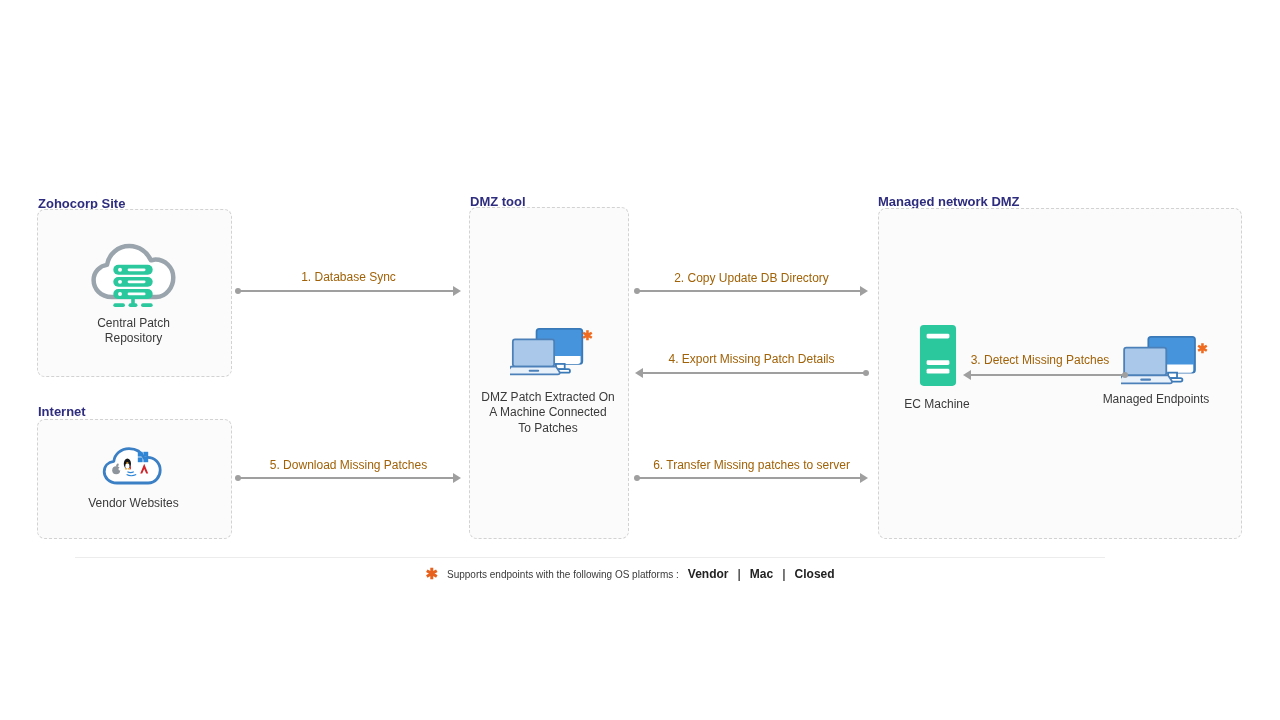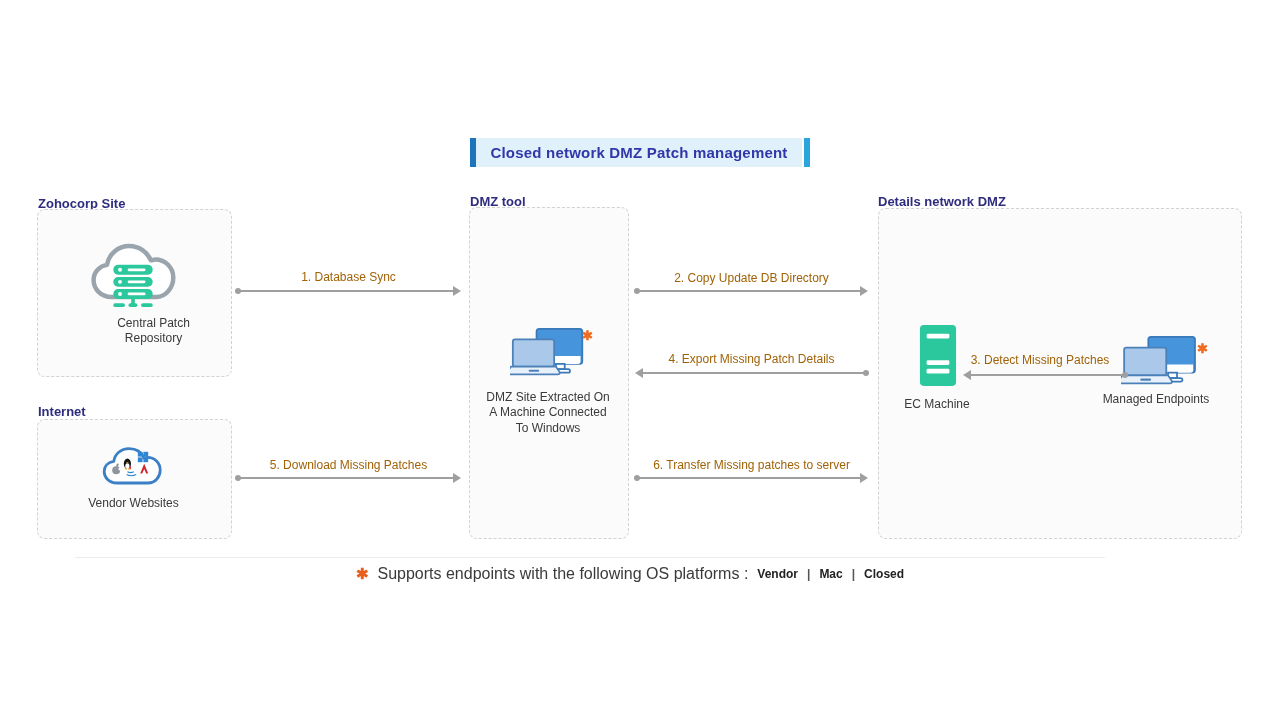--- a/index.html
+++ b/index.html
@@ -36,39 +36,33 @@
   .flow-label { position:absolute; font-size:12px; color:#a16207; text-align:center; white-space:nowrap; }
 
   
   .star { position:absolute; font-size:13px; font-weight:bold; color:#ee6b1f; }
 
   
   .divider { position:absolute; left:75px; top:557px; width:1030px; height:1px; background:#ececec; }
   .footer { position:absolute; left:0; top:565px; width:1280px; display:flex; justify-content:center;
             align-items:center; gap:9px; transform:translateX(-10px); }
   .footer .f-star { color:#e8611c; font-size:15px; font-weight:bold; }
-  .footer .f-note { font-size:16px; color:#3a3a3a; }
+  .footer .f-note { font-size:10px; color:#3a3a3a; }
   .footer .f-os { font-size:12px; font-weight:bold; color:#222222; }
   .footer .f-sep { font-size:12px; font-weight:bold; color:#555555; }
 </style>
 </head>
 <body>
 
 <div class="canvas">
 
-  <div class="banner">
-    <div class="bar-l"></div>
-    <div class="mid">Closed network DMZ Patch management</div>
-    <div class="gap"></div>
-    <div class="bar-r"></div>
-  </div>
 
   <div class="group-title" style="left:38px; top:188px;">Zohocorp Site</div>
   <div class="group-title" style="left:470px; top:186px;">DMZ tool</div>
-  <div class="group-title" style="left:878px; top:186px;">Details network DMZ</div>
+  <div class="group-title" style="left:878px; top:186px;">Managed network DMZ</div>
   <div class="group-title" style="left:38px; top:396px;">Internet</div>
 
   <div class="zone" style="left:37px; top:209px; width:193px; height:166px;"></div>
   <div class="zone" style="left:37px; top:419px; width:193px; height:118px;"></div>
   <div class="zone" style="left:469px; top:207px; width:158px; height:330px;"></div>
   <div class="zone" style="left:878px; top:208px; width:362px; height:329px;"></div>
 
   <svg class="abs" style="left:90px; top:238px;" width="86" height="77" viewBox="0 0 96 86">
     <path d="M24 66 C 12 66 4 57 4 47 C 4 38 11 31 19 30 C 21 18 31 9 44 9 C 55 9 64 16 68 25 C 69 25 71 24 73 24 C 84 24 93 33 93 44 C 93 55 85 66 74 66 Z" fill="#ffffff" stroke="#9aa4ac" stroke-width="5" stroke-linejoin="round"></path>
     <g>
@@ -80,21 +74,21 @@
       <rect x="42" y="47.5" width="20" height="3" rx="1.5" fill="#ffffff"></rect>
       <rect x="26" y="57" width="44" height="11" rx="5.5" fill="#2bc79d"></rect>
       <circle cx="33.5" cy="62.5" r="2.2" fill="#ffffff"></circle>
       <rect x="42" y="61" width="20" height="3" rx="1.5" fill="#ffffff"></rect>
       <rect x="46" y="68" width="4" height="6" fill="#2bc79d"></rect>
       <rect x="26" y="73" width="13" height="4" rx="2" fill="#2bc79d"></rect>
       <rect x="43" y="73" width="10" height="4" rx="2" fill="#2bc79d"></rect>
       <rect x="57" y="73" width="13" height="4" rx="2" fill="#2bc79d"></rect>
     </g>
   </svg>
-  <div class="node-label" style="left:37px; top:316px; width:193px;padding-left:20px;">
+  <div class="node-label" style="left:37px; top:316px; width:193px;">
     <div>Central Patch</div>
     <div>Repository</div>
   </div>
 
   <svg class="abs" style="left:101px; top:443px;" width="64" height="48" viewBox="0 0 80 60">
     <path d="M20 50 C 10 50 4 43 4 36 C 4 29 9 24 16 23 C 17 14 25 7 35 7 C 44 7 51 12 54 19 C 55 19 56 18 58 18 C 67 18 74 25 74 34 C 74 42 68 50 59 50 Z" fill="#ffffff" stroke="#3b7fc4" stroke-width="3.5" stroke-linejoin="round"></path>
     <g>
       <rect x="46" y="11" width="6" height="6" fill="#2f86d6"></rect>
       <rect x="53" y="11" width="6" height="6" fill="#2f86d6"></rect>
       <rect x="46" y="18" width="6" height="6" fill="#2f86d6"></rect>
@@ -125,23 +119,23 @@
     <rect x="30" y="2" width="52" height="40" rx="3" fill="#4694dc" stroke="#3a79b8" stroke-width="2"></rect>
     <path d="M32 33 h48 v6 a3 3 0 0 1 -3 3 h-42 a3 3 0 0 1 -3 -3 Z" fill="#ffffff"></path>
     <rect x="52" y="42" width="10" height="6" fill="#ffffff" stroke="#3a79b8" stroke-width="2"></rect>
     <rect x="46" y="48" width="22" height="4" rx="2" fill="#ffffff" stroke="#3a79b8" stroke-width="2"></rect>
     <rect x="3" y="14" width="47" height="31" rx="2.5" fill="#a9c8ea" stroke="#4c80b8" stroke-width="2"></rect>
     <path d="M1 45 h51 l4 6 q1 3 -2 3 h-56 q-3 0 -1.5 -3 Z" fill="#e8f0fa" stroke="#4c80b8" stroke-width="2"></path>
     <rect x="21" y="48.5" width="12" height="2.5" rx="1.2" fill="#4c80b8"></rect>
   </svg>
   <span class="star" style="left:582px; top:328px;">✱</span>
   <div class="node-label" style="left:469px; top:390px; width:158px;">
-    <div>DMZ Site Extracted On</div>
+    <div>DMZ Patch Extracted On</div>
     <div>A Machine Connected</div>
-    <div>To Windows</div>
+    <div>To Patches</div>
   </div>
 
   <svg class="abs" style="left:919px; top:324px;" width="38" height="63" viewBox="0 0 40 66">
     <rect x="1" y="1" width="38" height="64" rx="4" fill="#2bc79d"></rect>
     <rect x="8" y="10" width="24" height="5" rx="1.5" fill="#ffffff"></rect>
     <rect x="8" y="38" width="24" height="5" rx="1.5" fill="#ffffff"></rect>
     <rect x="8" y="47" width="24" height="5" rx="1.5" fill="#ffffff"></rect>
   </svg>
   <div class="node-label" style="left:899px; top:397px; width:76px;">EC Machine</div>
 

